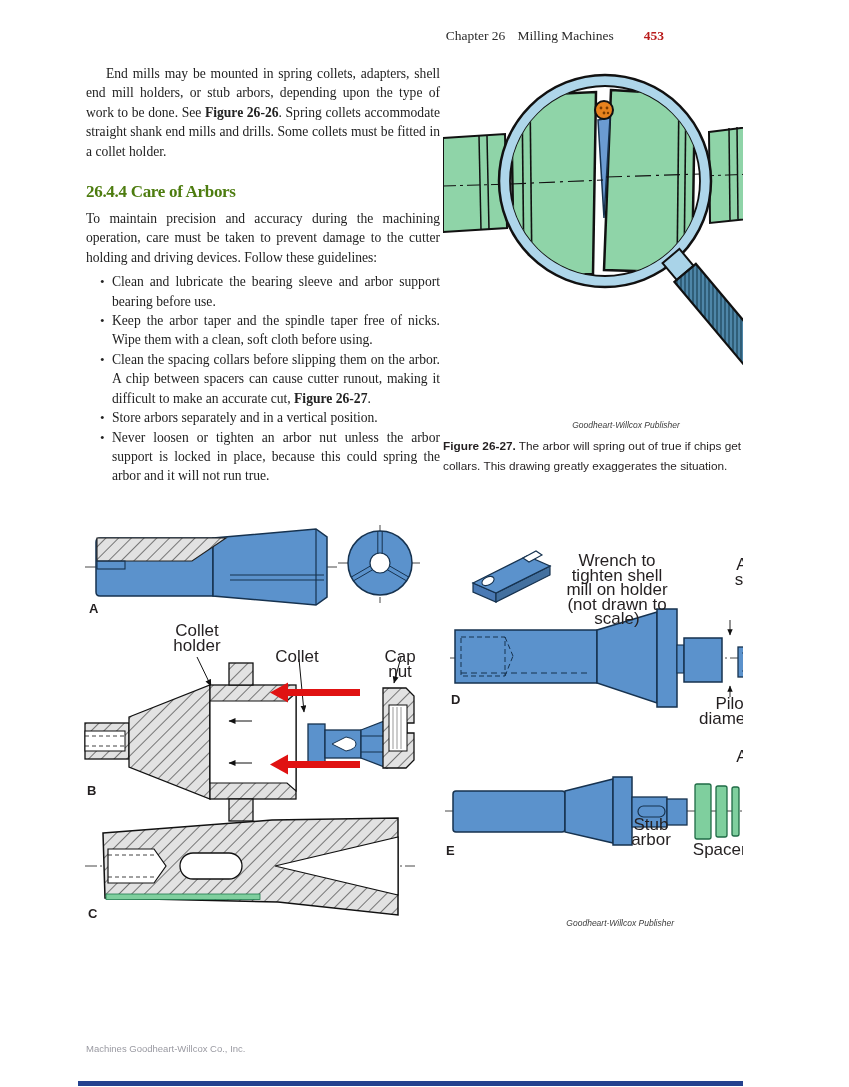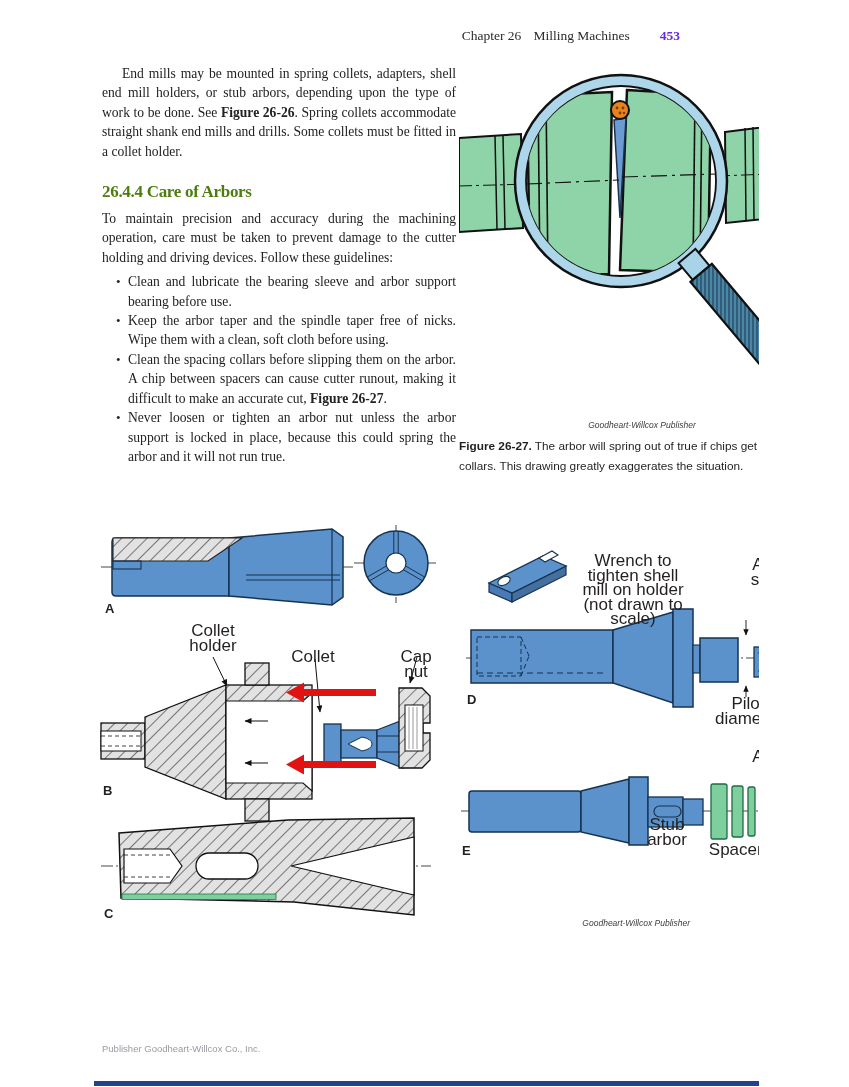--- a/index.html
+++ b/index.html
@@ -1,22 +1,22 @@
 <!DOCTYPE html>
 <html><head>
 <meta charset="utf-8">
 <style>
   html,body{margin:0;padding:0;background:#ffffff;}
   .page{position:relative;width:743px;height:1087px;background:#fff;overflow:hidden;
-        font-family:"Liberation Serif",serif;color:#222;margin-left:16px;}
+        font-family:"Liberation Serif",serif;color:#222;}
   
   .hdr{position:absolute;top:28px;right:79px;display:flex;align-items:baseline;
        font-size:13.5px;color:#2a2a2a;}
   .hdr .chap{margin-right:12px;}
-  .hdr .pg{margin-left:30px;font-weight:bold;color:#6d28d9;}
+  .hdr .pg{margin-left:30px;font-weight:bold;color:#b91c1c;}
   
   .colL{position:absolute;left:86px;top:64px;width:354px;}
   .colL p{margin:0;font-size:13.6px;line-height:19.4px;text-align:justify;}
   .colL p.indent{text-indent:20px;}
   h2.sect{margin:21px 0 7px 0;font-family:Liberation Serif, serif;
           font-weight:bold;font-size:17px;letter-spacing:-0.3px;color:#4d7c0f;}
   ul.guides{list-style:none;margin:5px 0 0 0;padding:0 0 0 14px;}
   ul.guides li{position:relative;padding-left:12px;font-size:13.6px;line-height:19.4px;
                text-align:justify;margin:0;}
   ul.guides li::before{content:"\2022";position:absolute;left:0;top:0;font-size:13px;}
@@ -59,20 +59,21 @@
   </div>
 
   <div class="colL">
     <p class="indent"><span>End mills may be mounted in spring collets, adapters, shell end mill holders, or stub arbors, depending upon the type of work to be done. See </span><b>Figure 26-26</b><span>. Spring collets accommodate straight shank end mills and drills. Some collets must be fitted in a collet holder.</span></p>
     <h2 class="sect">26.4.4 Care of Arbors</h2>
     <p>To maintain precision and accuracy during the machining operation, care must be taken to prevent damage to the cutter holding and driving devices. Follow these guidelines:</p>
     <ul class="guides">
       <li><span>Clean and lubricate the bearing sleeve and arbor support bearing before use.</span></li>
       <li><span>Keep the arbor taper and the spindle taper free of nicks. Wipe them with a clean, soft cloth before using.</span></li>
       <li><span>Clean the spacing collars before slipping them on the arbor. A chip between spacers can cause cutter runout, making it difficult to make an accurate cut, </span><b>Figure 26-27</b><span>.</span></li>
+      <li><span>Store arbors separately and in a vertical position.</span></li>
       <li><span>Never loosen or tighten an arbor nut unless the arbor support is locked in place, because this could spring the arbor and it will not run true.</span></li>
     </ul>
   </div>
 
   <div class="fig27">
     <svg width="366" height="348" viewBox="0 0 366 348">
       <defs>
         <clipPath id="lens">
             <circle cx="162" cy="113" r="95"></circle>
           </clipPath>
@@ -274,16 +275,16 @@
   <div class="flabel" style="left:726px;top:750px;width:62px;">Arbor nut</div>
   <div class="flabel" style="left:624px;top:818px;width:54px;">Stub arbor</div>
   <div class="flabel" style="left:692px;top:843px;width:64px;">Spacers</div>
 
   <div class="credit credit26">Goodheart-Willcox Publisher</div>
 
   <div class="tab">
     <span>MACHINING</span>
   </div>
 
-  <div class="copy">Publisher Goodheart-Willcox Co., Inc.</div>
+  <div class="copy">Machines Goodheart-Willcox Co., Inc.</div>
   <div class="bbar"></div>
 
 </div>
 
 </body></html>

